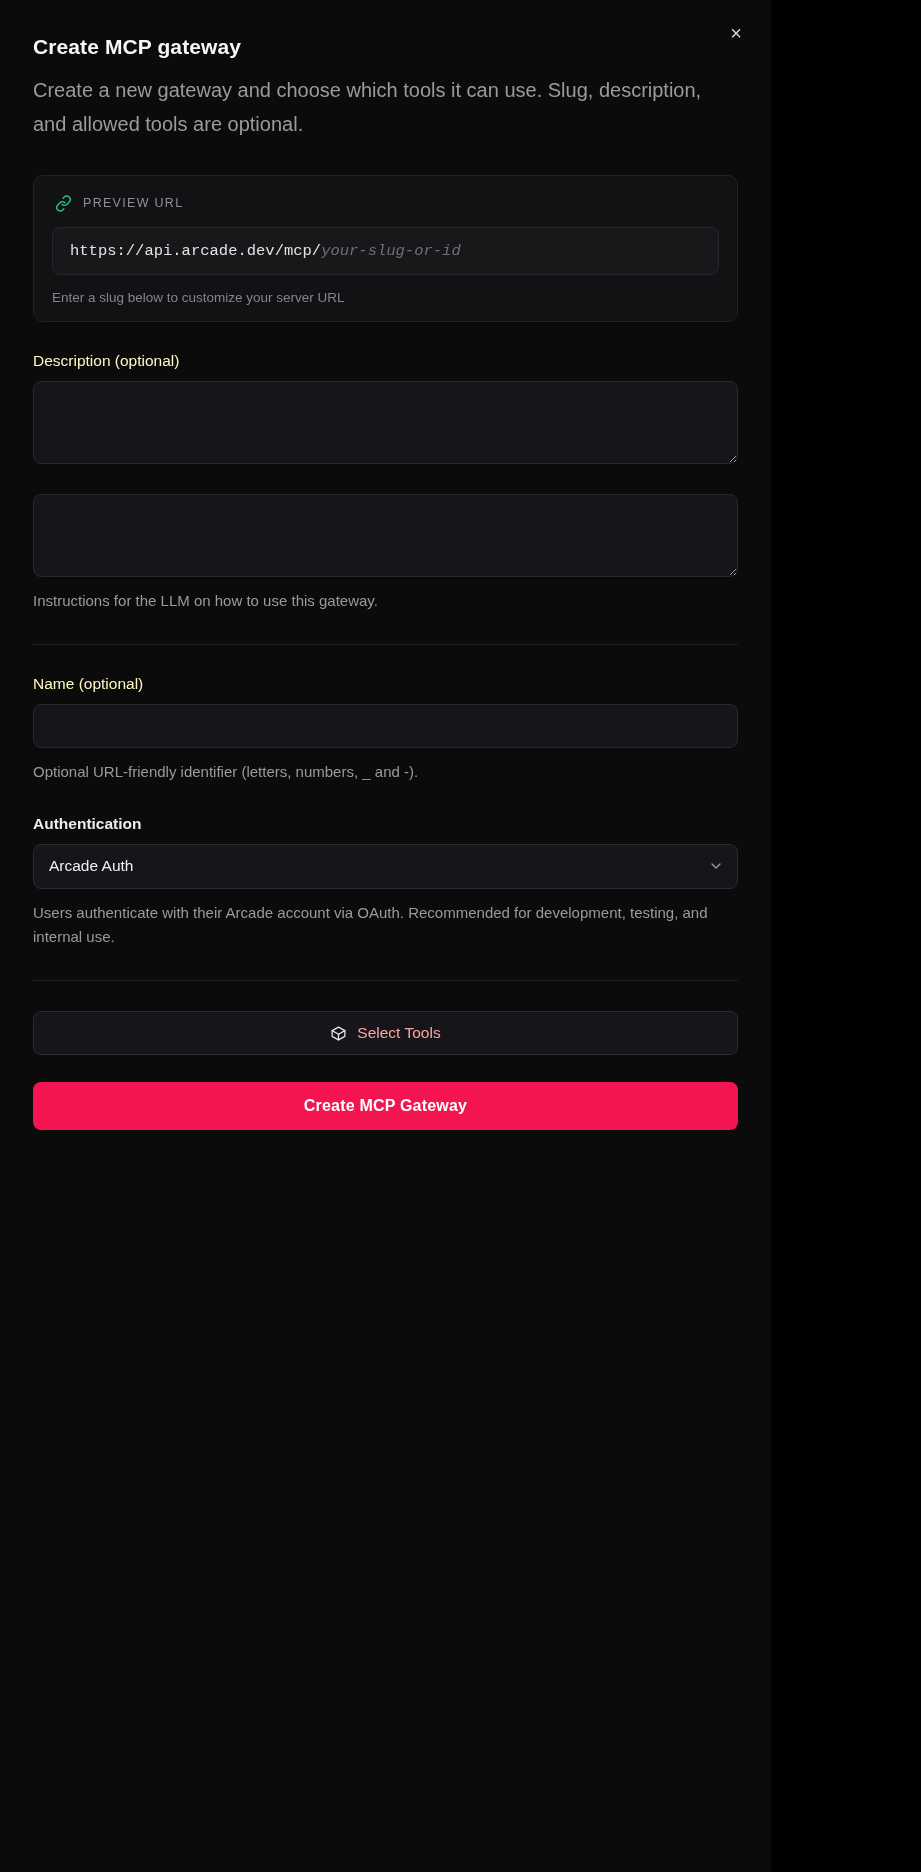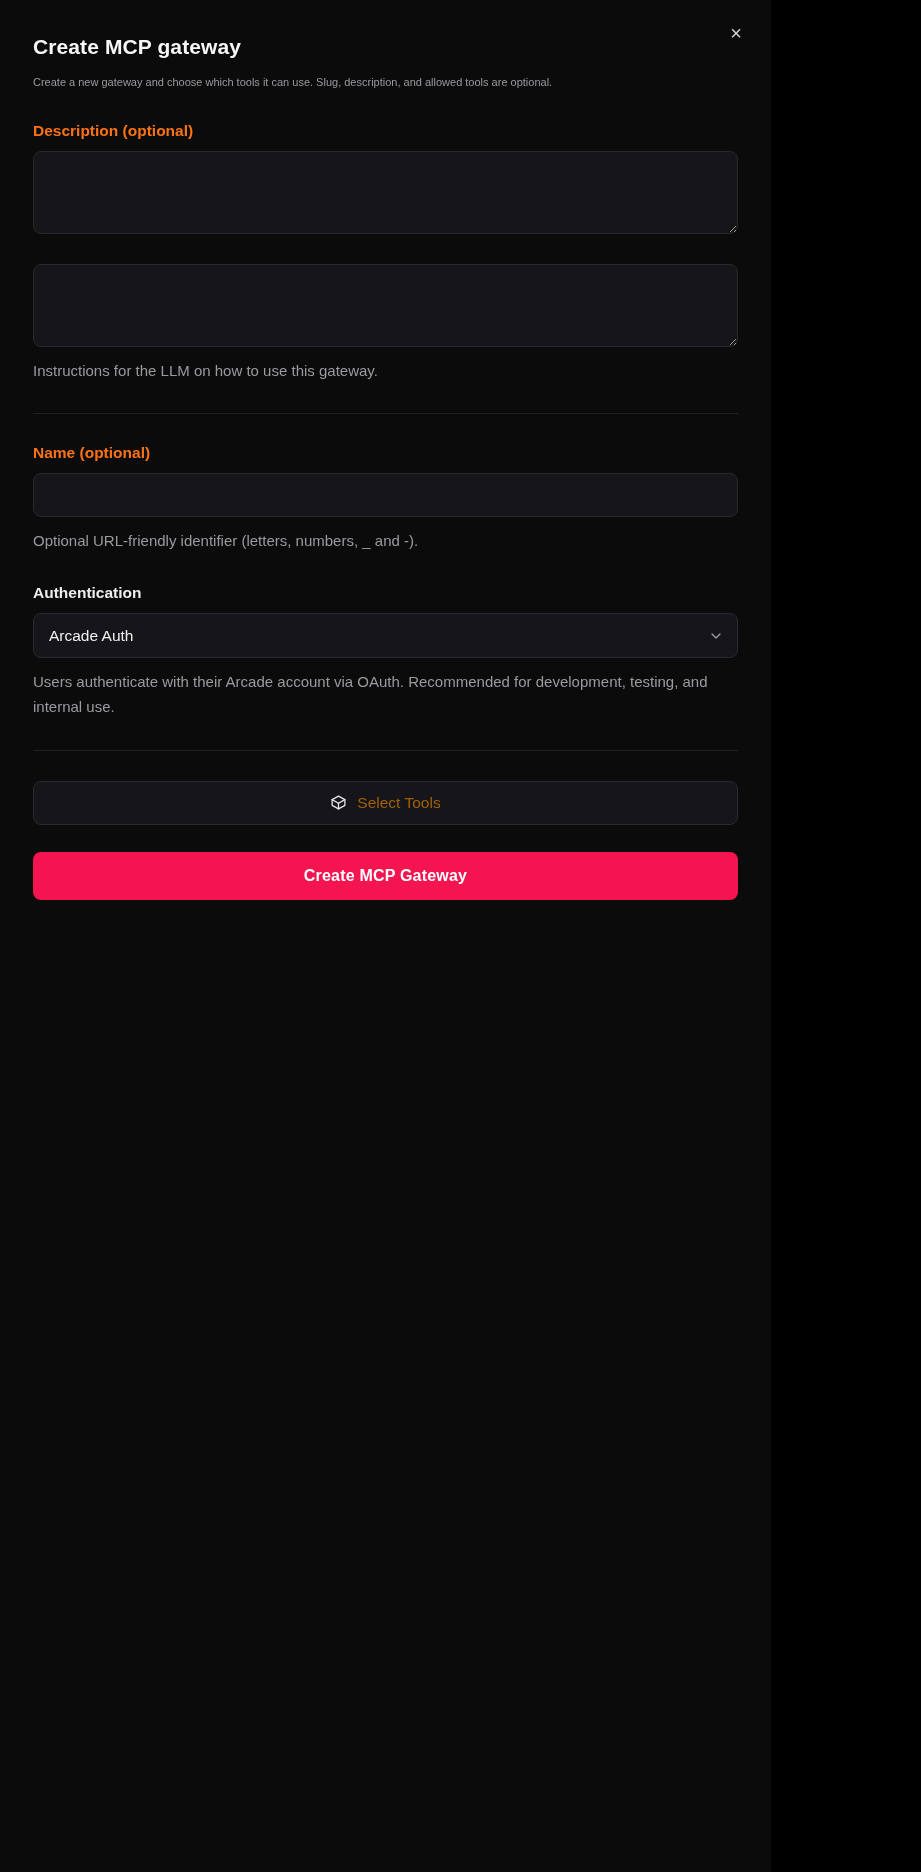--- a/index.html
+++ b/index.html
@@ -41,21 +41,21 @@
   .title {
     margin: 0;
     padding-top: 35px;
     font-size: 21px;
     font-weight: bold;
     color: #f7f7f8;
     letter-spacing: 0.1px;
   }
   .subtitle {
     margin: 14px 0 0 0;
-    font-size: 11px;
+    font-size: 20px;
     line-height: 1.7;
     color: #9a9aa0;
     max-width: 700px;
   }
 
   
   .preview-card {
     margin-top: 34px;
     background: #121214;
     border: 1px solid #222226;
@@ -105,21 +105,21 @@
 
   
   .field { margin-top: 30px; }
   .field-label {
     display: block;
     font-size: 15.5px;
     color: #ededf0;
     font-weight: bold;
     margin-bottom: 11px;
   }
-  .field-label.regular { font-weight: bold; color: #f97316; }
+  .field-label.regular { font-weight: normal; color: #fef9c3; }
   .text-input {
     width: 100%;
     height: 44px;
     background: #16161a;
     border: 1px solid #28282d;
     border-radius: 8px;
     color: #ededf0;
     font-size: 15px;
     font-family: "Liberation Sans", sans-serif;
     padding: 0 14px;
@@ -180,21 +180,21 @@
     pointer-events: none;
   }
 
   
   .tools-btn {
     width: 100%;
     height: 44px;
     background: #15151a;
     border: 1px solid #2a2a30;
     border-radius: 8px;
-    color: #a16207;
+    color: #fca5a5;
     font-size: 15.5px;
     display: flex;
     align-items: center;
     justify-content: center;
     gap: 10px;
     cursor: pointer;
     font-family: "Liberation Sans", sans-serif;
   }
   .cube-icon {
     width: 17px;
@@ -225,20 +225,35 @@
 </head>
 <body>
 
 <div class="modal">
 
   <button class="close-btn">×</button>
 
   <h1 class="title">Create MCP gateway</h1>
   <p class="subtitle">Create a new gateway and choose which tools it can use. Slug, description, and allowed tools are optional.</p>
 
+  <div class="preview-card">
+    <div class="preview-head">
+      <span class="link-icon">
+        <svg viewBox="0 0 24 24" width="17" height="17" fill="none" stroke="currentColor" stroke-width="2" stroke-linecap="round" stroke-linejoin="round">
+          <path d="M10 13a5 5 0 0 0 7.07 0l3-3a5 5 0 0 0-7.07-7.07l-1.5 1.5"></path>
+          <path d="M14 11a5 5 0 0 0-7.07 0l-3 3a5 5 0 0 0 7.07 7.07l1.5-1.5"></path>
+        </svg>
+      </span>
+      <span class="preview-label">PREVIEW URL</span>
+    </div>
+    <div class="preview-url-box">
+      <span>https://api.arcade.dev/mcp/</span><span class="slug-ph">your-slug-or-id</span>
+    </div>
+    <div class="preview-hint">Enter a slug below to customize your server URL</div>
+  </div>
 
 
   <div class="field">
     <label class="field-label regular">Description (optional)</label>
     <textarea class="textarea" placeholder="" style=""></textarea>
   </div>
 
   <div class="field">
     <textarea class="textarea" placeholder="" style=""></textarea>
     <div class="help">Instructions for the LLM on how to use this gateway.</div>

